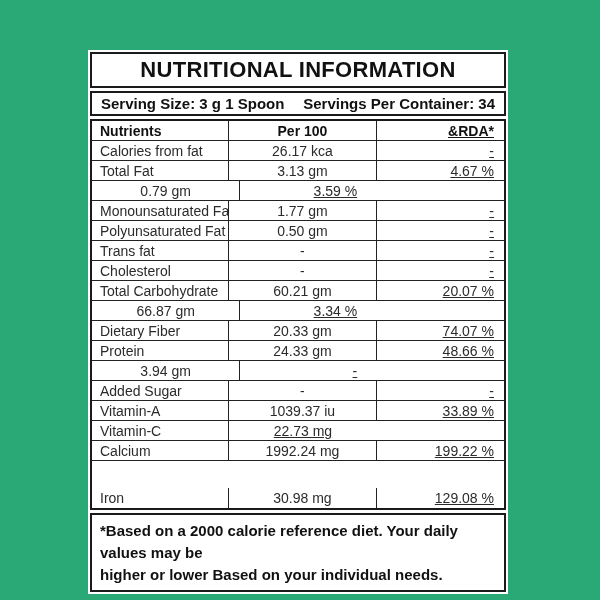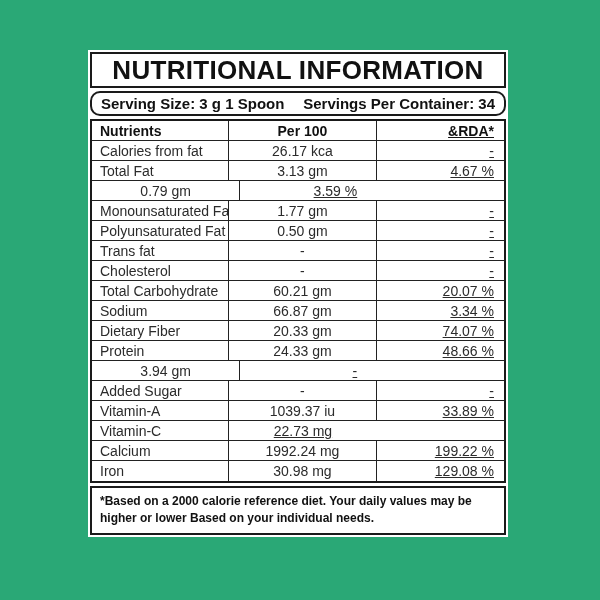--- a/index.html
+++ b/index.html
@@ -24,63 +24,62 @@
     border: 2px solid #1a1a1a;
   }
   .title-box {
     height: 36px;
     margin-bottom: 3px;
     display: flex;
     align-items: center;
     justify-content: center;
   }
   .title-box .title {
-    font-size: 26px;
+    font-size: 22px;
     font-weight: 700;
     letter-spacing: 0.3px;
     color: #111;
     white-space: nowrap;
   }
   .serving-box {
     height: 25px;
     margin-bottom: 3px;
     display: flex;
     align-items: center;
     justify-content: space-between;
     padding: 0 9px;
     font-size: 15px;
     font-weight: 700;
     color: #111;
     white-space: nowrap;
-    border-radius: 10px;
   }
   .table-box { margin-bottom: 3px; }
   .tr {
     display: flex;
     height: 20px;
     border-bottom: 1px solid #222;
   }
-  .tr:last-child { border-bottom: none; }
+  .tr:last-child { border-bottom: none; margin-top: 27px; }
   .td {
     display: flex;
     align-items: center;
     border-right: 1px solid #222;
     font-size: 14px;
     color: #2b2b2b;
     overflow: hidden;
     white-space: nowrap;
   }
   .td:last-child { border-right: none; text-decoration: underline; }
   .td-nutrient { width: 33.2%; padding-left: 8px; justify-content: flex-start; }
   .td-per100  { width: 36.0%; justify-content: center; }
   .td-rda     { width: 30.8%; justify-content: flex-end; padding-right: 10px; }
   .tr.header .td { font-weight: 700; color: #111; }
   .footer-box {
     padding: 5px 8px;
-    font-size: 12px;
+    font-size: 15px;
     font-weight: 700;
     line-height: 1.45;
     color: #111;
   }
 </style>
 </head>
 <body style="background: rgb(42, 168, 118);">
 
 <div class="card">
 
@@ -142,21 +141,20 @@
     <div class="td td-rda">-</div>
   </div>
 
   <div class="tr">
     <div class="td td-nutrient">Total Carbohydrate</div>
     <div class="td td-per100">60.21 gm</div>
     <div class="td td-rda">20.07 %</div>
   </div>
 
   <div class="tr">
-    <div class="td td-nutrient">Sodium</div>
     <div class="td td-per100">66.87 gm</div>
     <div class="td td-rda">3.34 %</div>
   </div>
 
   <div class="tr">
     <div class="td td-nutrient">Dietary Fiber</div>
     <div class="td td-per100">20.33 gm</div>
     <div class="td td-rda">74.07 %</div>
   </div>
 

